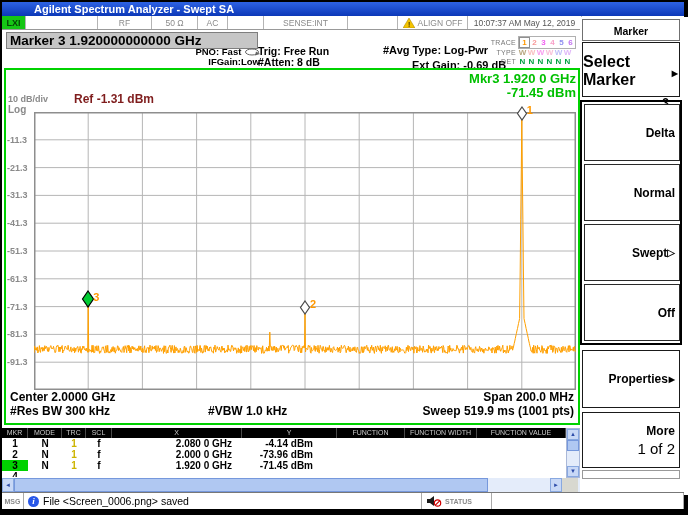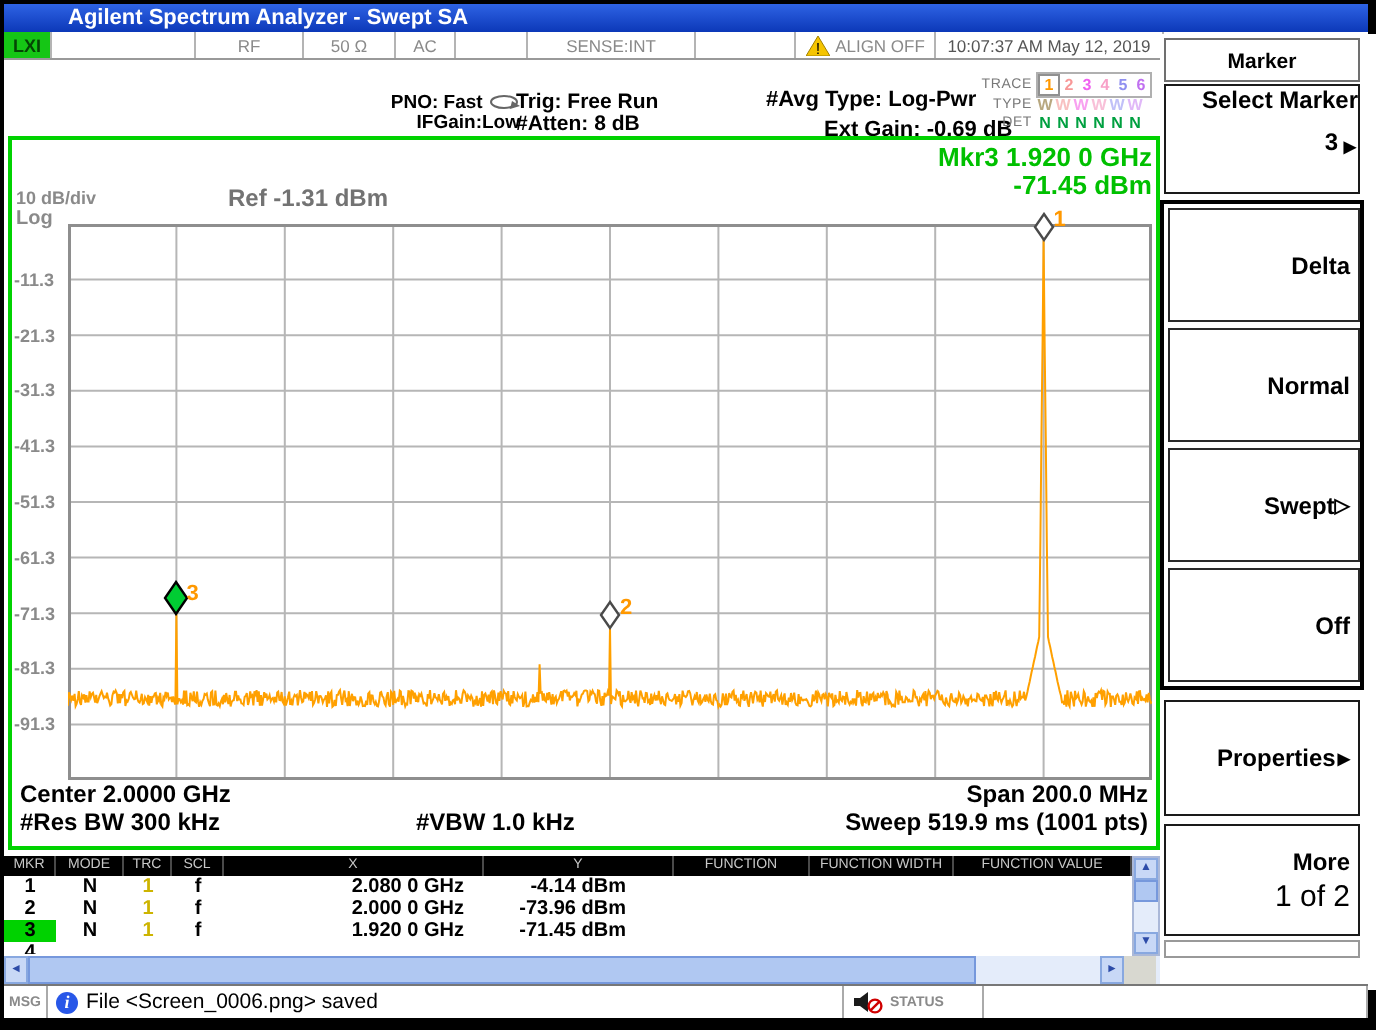--- a/index.html
+++ b/index.html
@@ -30,21 +30,21 @@
   .lvals{display:flex;align-items:center;font-weight:bold;}
   .lvals span{width:9px;text-align:center;}
   .boxed-row{border:1px solid #b0b0b0;}
   .tnum.boxed{border:1px solid #909090;}
 
   
   .display{position:absolute;left:2px;top:66px;width:576px;height:357px;border:2px solid #00d200;box-sizing:border-box;background:#fff;}
   .mkr-green{position:absolute;right:2px;top:2px;text-align:right;color:#00c000;font-weight:bold;font-size:13px;line-height:14px;}
   .scale-lab{position:absolute;left:2px;top:24px;color:#8a8a8a;font-size:9px;font-weight:bold;}
   .log-lab{position:absolute;left:2px;top:34px;color:#8a8a8a;font-size:10px;font-weight:bold;}
-  .ref-lab{position:absolute;left:68px;top:22px;color:#737373;font-size:12px;font-weight:bold;margin-left:40px;}
+  .ref-lab{position:absolute;left:68px;top:22px;color:#7f1d1d;font-size:12px;font-weight:bold;}
   .plot{position:absolute;left:28px;top:42px;width:542px;height:278px;}
   .ylab{position:absolute;left:1px;width:26px;color:#8a8a8a;font-size:9px;font-weight:bold;}
   .y1{top:65px}.y2{top:93px}.y3{top:120px}.y4{top:148px}.y5{top:176px}.y6{top:204px}.y7{top:232px}.y8{top:259px}.y9{top:287px}
   .ann1{position:absolute;left:2px;top:320px;width:568px;height:14px;font-size:12px;font-weight:bold;}
   .ann2{position:absolute;left:2px;top:334px;width:568px;height:14px;font-size:12px;font-weight:bold;}
   .ann-left{position:absolute;left:2px;}
   .ann-center{position:absolute;left:200px;}
   .ann-right{position:absolute;right:2px;}
 
   .plot-marker{position:absolute;width:0;height:0;}
@@ -73,21 +73,21 @@
   .hsb .sbtn{height:14px;line-height:12px;}
   .hthumb{width:474px;background:#b0c8f2;border:1px solid #7698dc;box-sizing:border-box;}
   .htrack{width:62px;}
   .hcorner{width:16px;background:#d8d8d0;}
 
   
   .menu{position:absolute;left:578px;top:15px;width:111px;height:478px;background:#fff;box-sizing:border-box;}
   .menu-title{position:absolute;left:2px;top:2px;width:98px;height:22px;border:1px solid #707070;text-align:center;font-weight:bold;font-size:10.5px;line-height:22px;box-sizing:border-box;}
   .skey{position:absolute;left:2px;width:98px;background:#fff;border:1px solid #1a1a1a;box-sizing:border-box;font-weight:bold;font-size:12px;display:flex;align-items:center;justify-content:flex-end;padding-right:4px;}
   .select-key{top:25px;height:55px;display:block;padding:0;}
-  .sm-label{text-align:right;font-size:12px;}
+  .sm-label{text-align:left;margin-top:10px;font-size:16px;}
   .sm-value{text-align:right;padding-right:10px;margin-top:7px;font-size:12px;}
   .sm-arrow{position:absolute;right:1px;top:26px;font-size:8px;}
   .group{position:absolute;left:0;top:83px;width:102px;height:245px;border:2px solid #000;box-sizing:border-box;padding:2px;}
   .gkey{position:relative;width:96px;height:57px;border:1px solid #2a2a2a;box-sizing:border-box;margin-bottom:3px;background:#fff;display:flex;align-items:center;justify-content:flex-end;padding-right:4px;font-weight:bold;font-size:12px;}
   .open-arrow{font-size:10px;margin-left:0px;}
   .props-key{top:333px;height:58px;}
   .fill-arrow{font-size:8px;margin-left:1px;}
   .more-key{top:395px;height:56px;flex-direction:column;justify-content:center;align-items:flex-end;gap:2px;}
   .more-page{font-size:15px;font-weight:normal;}
   .menu-strip{position:absolute;left:2px;top:453px;width:98px;height:9px;border:1px solid #999;box-sizing:border-box;}
@@ -123,20 +123,21 @@
       <div class="cell" style="width:70px;gap:3px">
         <svg width="12" height="10">
             <polygon points="6,0 12,10 0,10" fill="#f5c400" stroke="#a08000" stroke-width="0.5"></polygon>
             <text x="6" y="9" font-size="8" text-anchor="middle" fill="#000">!</text>
           </svg>
         <span>ALIGN OFF</span>
       </div>
       <div class="cell timebox" style="flex:1">10:07:37 AM May 12, 2019</div>
     </div>
 
+    <div class="mkr-readout">Marker 3 1.920000000000 GHz</div>
     <div class="pno-block">
       <div><span>PNO: Fast</span>
         <svg width="16" height="8" style="vertical-align:-1px">
             <ellipse cx="8" cy="4" rx="6.5" ry="3" fill="none" stroke="#666" stroke-width="1"></ellipse>
             <polygon points="11,7.5 16,6 12,3.5" fill="#666"></polygon>
           </svg>
       </div>
       <div>IFGain:Low</div>
     </div>
     <div class="trig-block">

